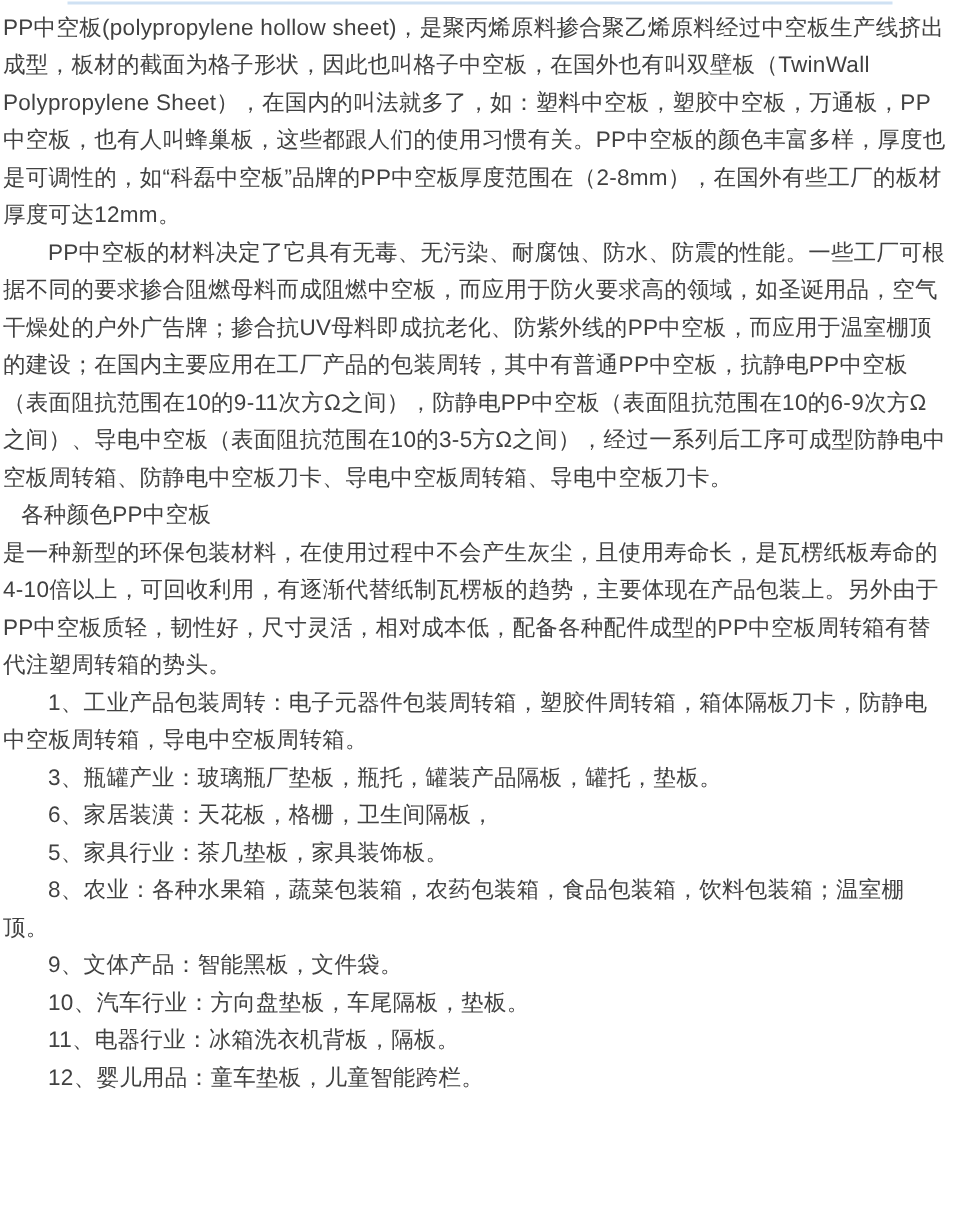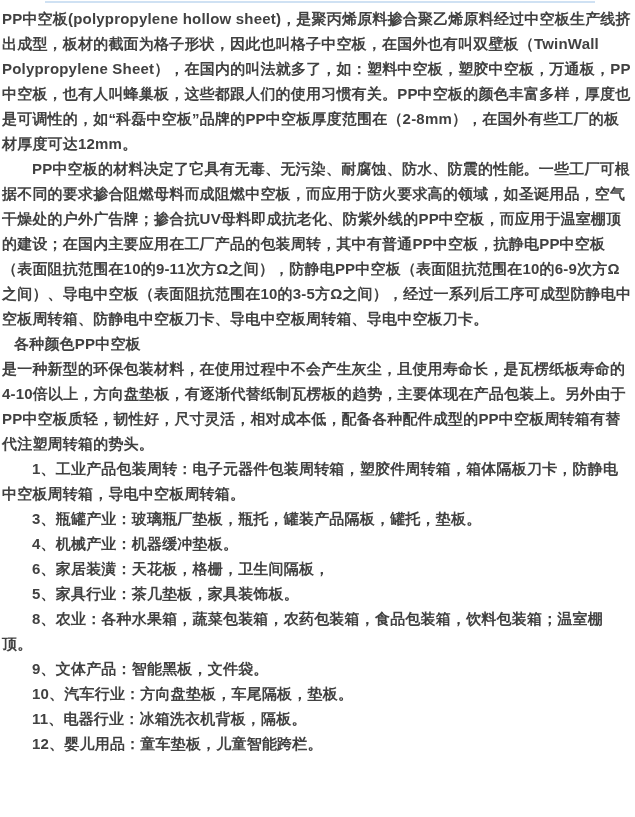--- a/index.html
+++ b/index.html
@@ -6,21 +6,20 @@
     margin: 0;
     padding: 0;
     background: #ffffff;
   }
   .page {
     position: relative;
     width: 635px;
     height: 817px;
     overflow: hidden;
     background: #ffffff;
-    font-weight: bold;
   }
   .top-rule {
     position: absolute;
     top: 1px;
     left: 45px;
     width: 550px;
     height: 2px;
   }
   .article {
     padding: 6px 3px 0 2px;
@@ -40,24 +39,23 @@
 </style>
 </head>
 <body>
 
 <div class="page">
   <div class="top-rule" style="background: rgb(207, 225, 243);"></div>
   <div class="article" id="article-body" style="color: rgb(65, 65, 65);">
       <p>PP中空板(polypropylene hollow sheet)，是聚丙烯原料掺合聚乙烯原料经过中空板生产线挤出成型，板材的截面为格子形状，因此也叫格子中空板，在国外也有叫双壁板（TwinWall Polypropylene Sheet），在国内的叫法就多了，如：塑料中空板，塑胶中空板，万通板，PP中空板，也有人叫蜂巢板，这些都跟人们的使用习惯有关。PP中空板的颜色丰富多样，厚度也是可调性的，如“科磊中空板”品牌的PP中空板厚度范围在（2-8mm），在国外有些工厂的板材厚度可达12mm。</p>
       <p class="indent-two">PP中空板的材料决定了它具有无毒、无污染、耐腐蚀、防水、防震的性能。一些工厂可根据不同的要求掺合阻燃母料而成阻燃中空板，而应用于防火要求高的领域，如圣诞用品，空气干燥处的户外广告牌；掺合抗UV母料即成抗老化、防紫外线的PP中空板，而应用于温室棚顶的建设；在国内主要应用在工厂产品的包装周转，其中有普通PP中空板，抗静电PP中空板（表面阻抗范围在10的9-11次方Ω之间），防静电PP中空板（表面阻抗范围在10的6-9次方Ω之间）、导电中空板（表面阻抗范围在10的3-5方Ω之间），经过一系列后工序可成型防静电中空板周转箱、防静电中空板刀卡、导电中空板周转箱、导电中空板刀卡。</p>
       <p class="indent-half">各种颜色PP中空板</p>
-      <p>是一种新型的环保包装材料，在使用过程中不会产生灰尘，且使用寿命长，是瓦楞纸板寿命的4-10倍以上，方向盘垫板，有逐渐代替纸制瓦楞板的趋势，主要体现在产品包装上。另外由于PP中空板质轻，韧性好，尺寸灵活，相对成本低，配备各种配件成型的PP中空板周转箱有替代注塑周转箱的势头。</p>
+      <p>是一种新型的环保包装材料，在使用过程中不会产生灰尘，且使用寿命长，是瓦楞纸板寿命的4-10倍以上，可回收利用，有逐渐代替纸制瓦楞板的趋势，主要体现在产品包装上。另外由于PP中空板质轻，韧性好，尺寸灵活，相对成本低，配备各种配件成型的PP中空板周转箱有替代注塑周转箱的势头。</p>
       <p class="indent-two">1、工业产品包装周转：电子元器件包装周转箱，塑胶件周转箱，箱体隔板刀卡，防静电中空板周转箱，导电中空板周转箱。</p>
       <p class="indent-two">3、瓶罐产业：玻璃瓶厂垫板，瓶托，罐装产品隔板，罐托，垫板。</p>
-      <p class="indent-two">4、机械产业：机器缓冲垫板。</p>
       <p class="indent-two">6、家居装潢：天花板，格栅，卫生间隔板，</p>
       <p class="indent-two">5、家具行业：茶几垫板，家具装饰板。</p>
       <p class="indent-two">8、农业：各种水果箱，蔬菜包装箱，农药包装箱，食品包装箱，饮料包装箱；温室棚顶。</p>
       <p class="indent-two">9、文体产品：智能黑板，文件袋。</p>
       <p class="indent-two">10、汽车行业：方向盘垫板，车尾隔板，垫板。</p>
       <p class="indent-two">11、电器行业：冰箱洗衣机背板，隔板。</p>
       <p class="indent-two">12、婴儿用品：童车垫板，儿童智能跨栏。</p>
     </div>
 </div>
 

